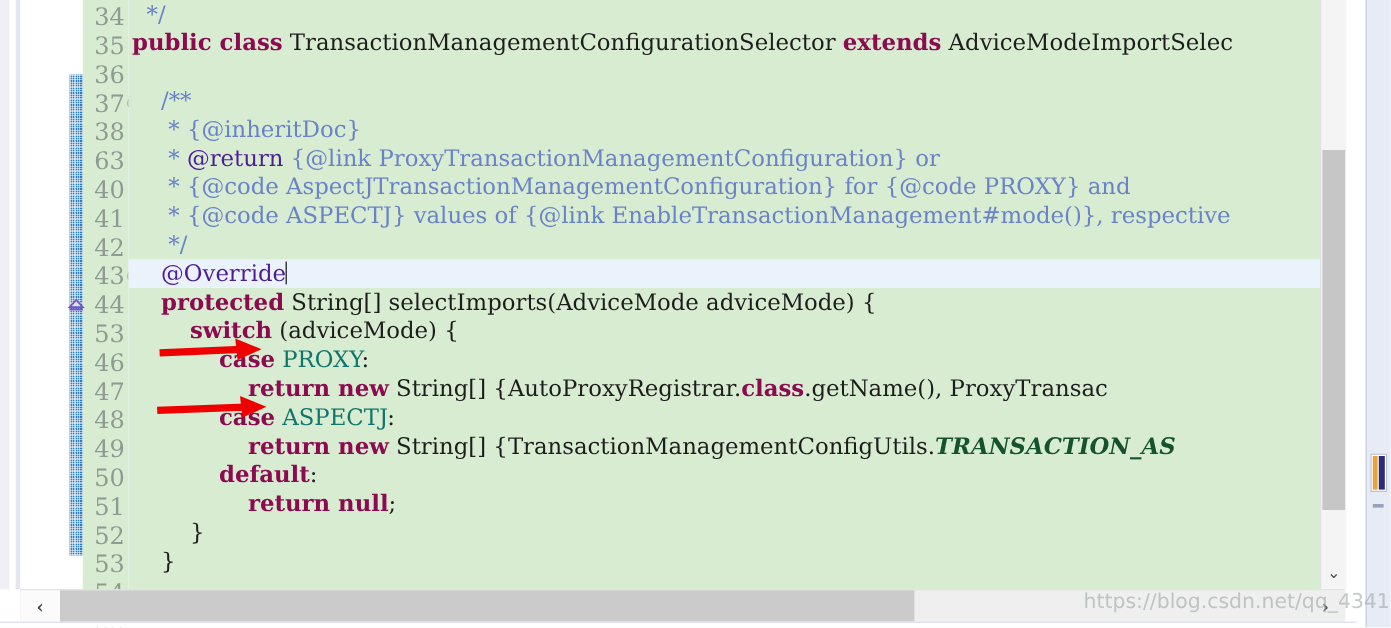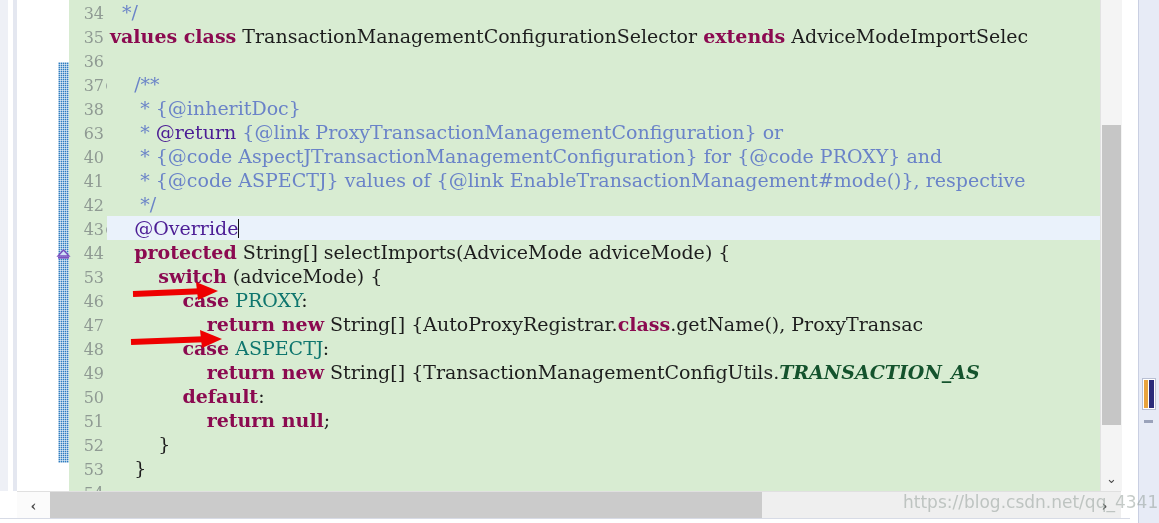--- a/index.html
+++ b/index.html
@@ -44,21 +44,21 @@
     background-image:
       repeating-linear-gradient(0deg, rgba(255,255,255,.55) 0 1px, transparent 1px 2px),
       repeating-linear-gradient(90deg, rgba(255,255,255,.55) 0 1px, transparent 1px 2px);
   }
 
   
   .gutter {
     position:absolute; left:69px; top:0; width:38px; height:499px;
     background:#d8ecd2;
     color:#8f9a93;
-    font-size:16px;
+    font-size:20px;
     line-height:24px;
     text-align:right;
     padding-top:2px;
     box-sizing:border-box;
     user-select:none;
   }
   .gutter .ln { display:block; height:24px; padding-right:3px; white-space:nowrap; }
 
   
   .marker-col {
@@ -261,21 +261,21 @@
           </svg>
         </div>
       </div>
 
     <div class="top-clip">
       <div class="tl">* of the {@link EnableTransactionManagement#mode()} attribute.</div>
     </div>
 
     <div class="code-area" id="codeArea">
         <div class="code-line"><span class="plain">  </span><span class="cmt">*/</span></div>
-        <div class="code-line"><span class="kw">values class</span><span class="plain"> TransactionManagementConfigurationSelector </span><span class="kw">extends</span><span class="plain"> AdviceModeImportSelec</span></div>
+        <div class="code-line"><span class="kw">public class</span><span class="plain"> TransactionManagementConfigurationSelector </span><span class="kw">extends</span><span class="plain"> AdviceModeImportSelec</span></div>
         <div class="code-line">&nbsp;</div>
         <div class="code-line"><span class="cmt">    /**</span></div>
         <div class="code-line"><span class="cmt">     * {@inheritDoc}</span></div>
         <div class="code-line"><span class="cmt">     * </span><span class="cmt-tag">@return</span><span class="cmt"> {@link ProxyTransactionManagementConfiguration} or</span></div>
         <div class="code-line"><span class="cmt">     * {@code AspectJTransactionManagementConfiguration} for {@code PROXY} and</span></div>
         <div class="code-line"><span class="cmt">     * {@code ASPECTJ} values of {@link EnableTransactionManagement#mode()}, respective</span></div>
         <div class="code-line"><span class="cmt">     */</span></div>
         <div class="code-line current"><span class="plain">    </span><span class="cmt-tag">@Override</span><span class="caret"></span></div>
         <div class="code-line"><span class="plain">    </span><span class="kw">protected</span><span class="plain"> String[] selectImports(AdviceMode </span><span class="plain">adviceMode</span><span class="plain">) {</span></div>
         <div class="code-line"><span class="plain">        </span><span class="kw">switch</span><span class="plain"> (</span><span class="plain">adviceMode</span><span class="plain">) {</span></div>

